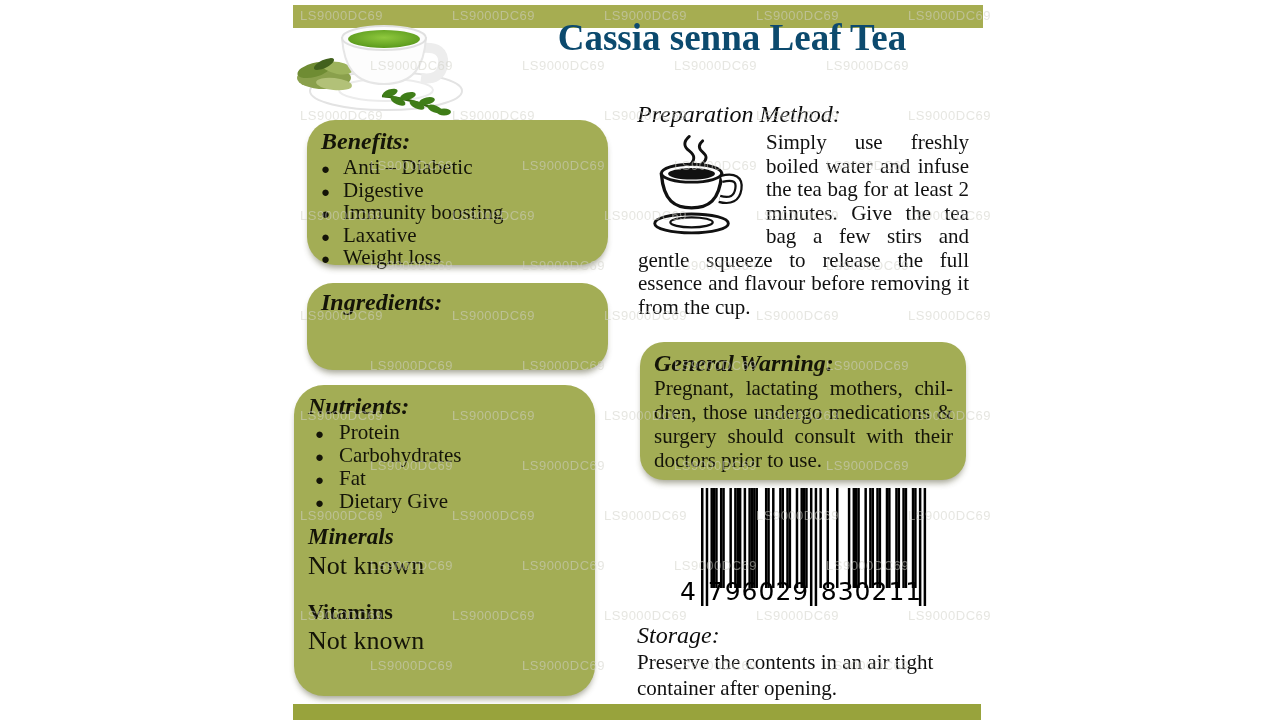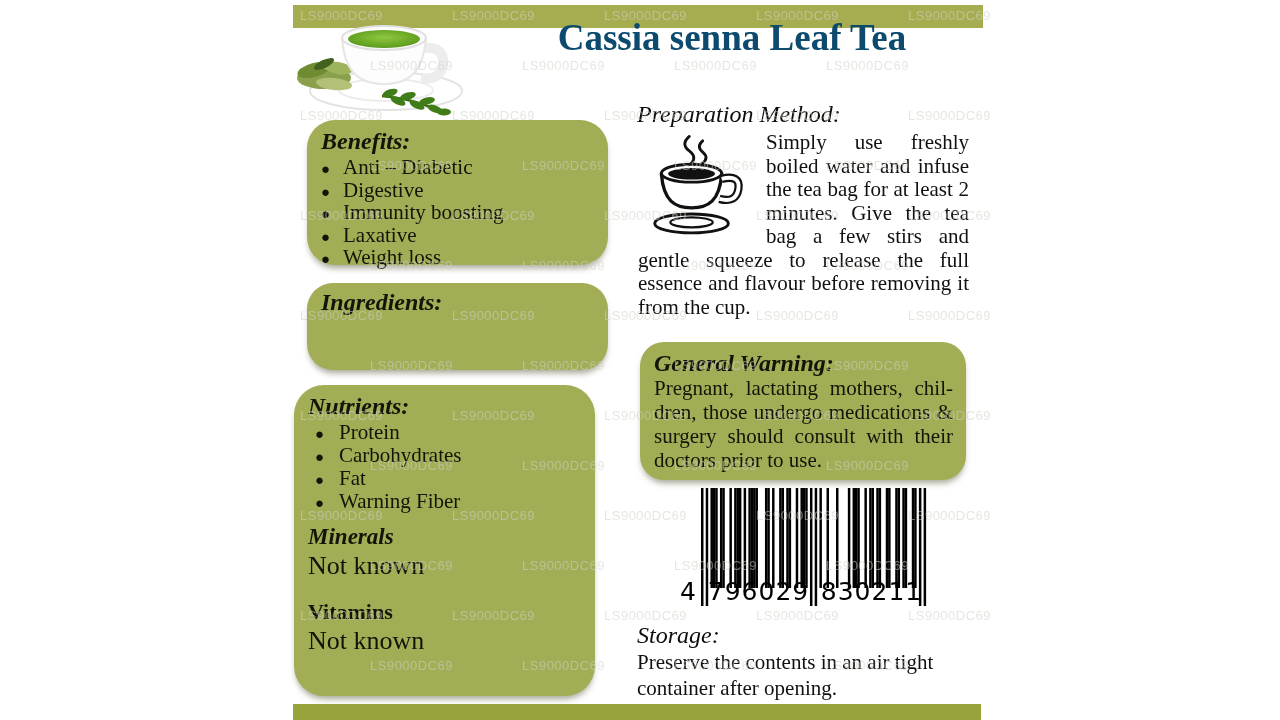--- a/index.html
+++ b/index.html
@@ -117,21 +117,21 @@
 <div id="ingredients-box" class="green-box">
   <div class="box-h">Ingredients:</div>
 </div>
 
 <div id="nutrients-box" class="green-box">
   <div class="box-h">Nutrients:</div>
   <ul class="blist">
     <li>Protein</li>
     <li>Carbohydrates</li>
     <li>Fat</li>
-    <li>Warning Fiber</li>
+    <li>Dietary Give</li>
   </ul>
   <div class="sub-h">Minerals</div>
   <div class="sub-v">Not known</div>
   <div class="sub-h upright">Vitamins</div>
   <div class="sub-v">Not known</div>
 </div>
 
 <div id="prep-heading">Preparation Method:</div>
 <div id="prep-block">
   <span id="prep-cup">

